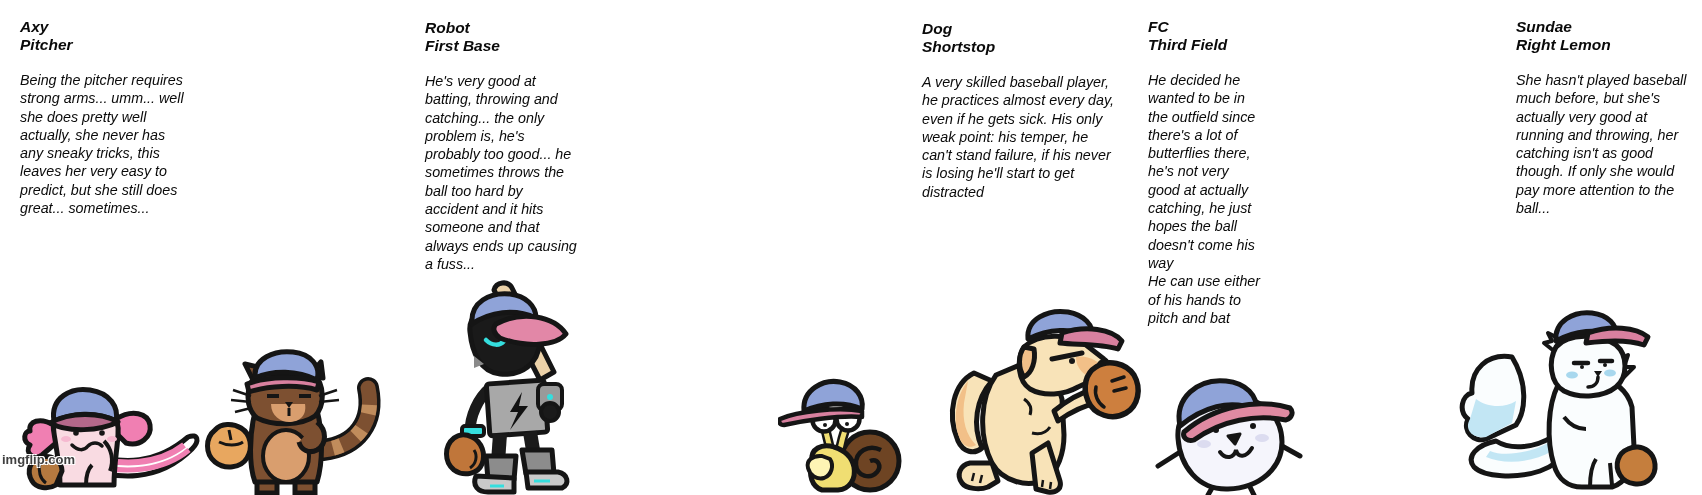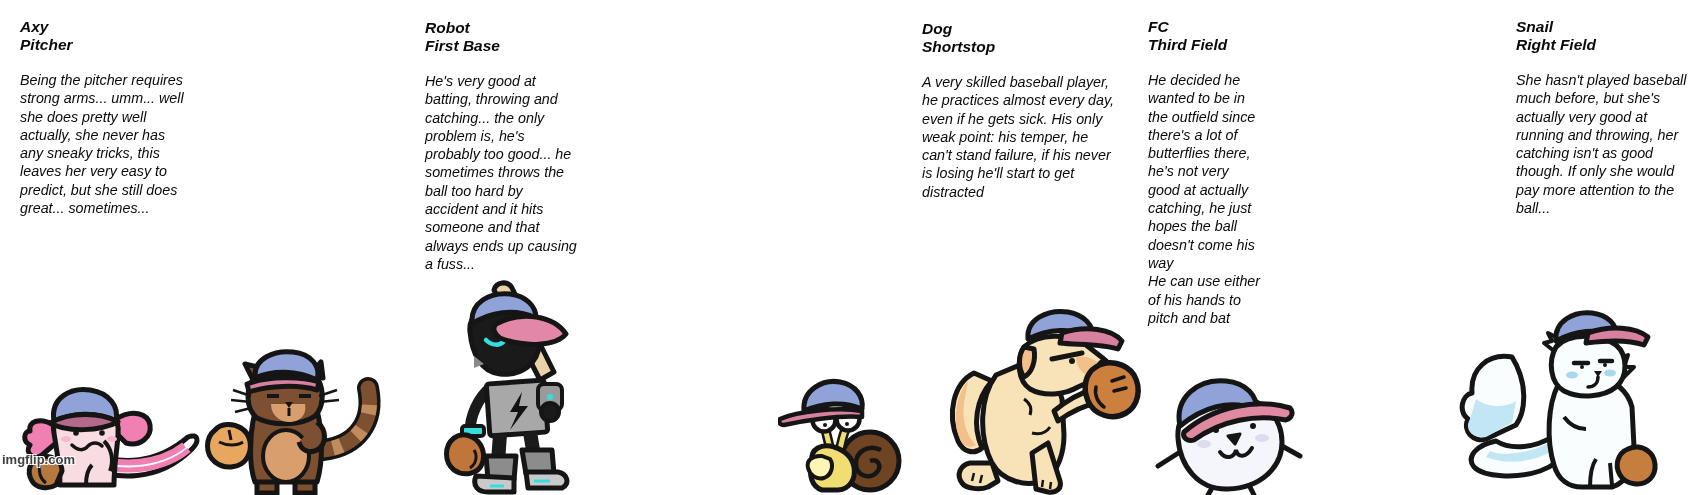--- a/index.html
+++ b/index.html
@@ -39,22 +39,22 @@
   </div>
 
   <div class="card" style="left:1148px;top:3px;width:114px">
     <div class="char-head"><span>FC</span>
 <span>Third Field</span></div>
     <div class="char-desc">He decided he wanted to be in the outfield since there's a lot of butterflies there, he's not very good at actually catching, he just hopes the ball doesn't come his way
 He can use either of his hands to pitch and bat</div>
   </div>
 
   <div class="card" style="left:1516px;top:3px;width:182px">
-    <div class="char-head"><span>Snail</span>
-<span>Right Field</span></div>
+    <div class="char-head"><span>Sundae</span>
+<span>Right Lemon</span></div>
     <div class="char-desc">She hasn't played baseball much before, but she's actually very good at running and throwing, her catching isn't as good though. If only she would pay more attention to the ball...</div>
   </div>
 
   <div class="drawing" style="left:20px;top:367px;width:190px;height:125px">
     <svg viewBox="0 0 190 125">
       <path d="M62,96 C95,116 140,114 172,82 C180,74 178,66 168,70 C138,96 102,100 66,84 Z" fill="#ffffff" stroke="#151515" stroke-width="5" stroke-linejoin="round"></path>
       <path d="M68,88 C100,100 138,98 164,78" stroke="#f07fb2" stroke-width="6" fill="none"></path>
       <path d="M70,97 C104,108 144,104 169,83" stroke="#f07fb2" stroke-width="5" fill="none"></path>
       <path d="M96,52 C112,42 128,46 130,58 C132,70 120,80 106,76 L98,68 Z" fill="#f07fb2" stroke="#151515" stroke-width="5" stroke-linejoin="round"></path>
       <path d="M34,58 C20,50 8,54 10,64 C4,64 2,74 10,78 C4,86 14,94 22,88 L36,76 Z" fill="#f07fb2" stroke="#151515" stroke-width="5" stroke-linejoin="round"></path>

